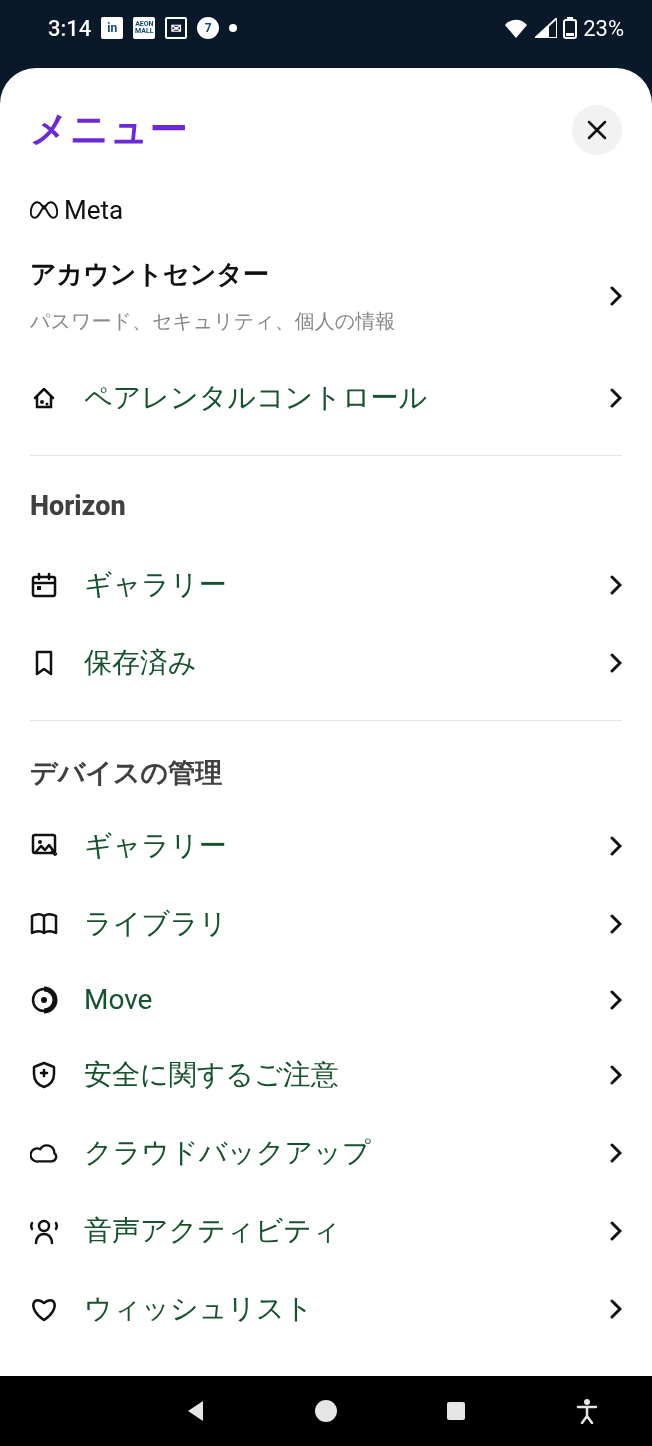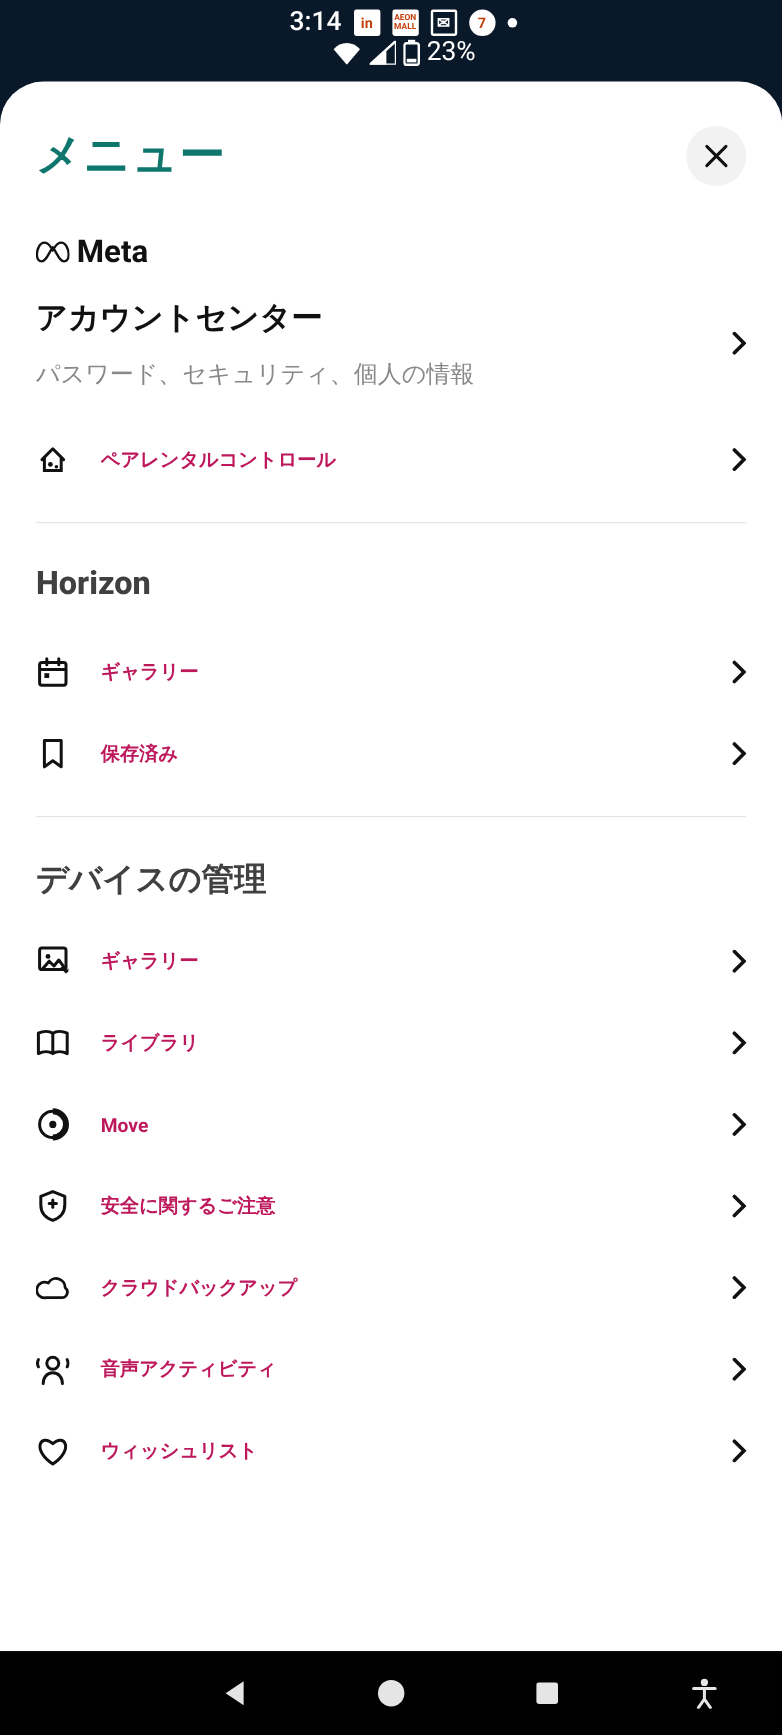--- a/index.html
+++ b/index.html
@@ -14,65 +14,64 @@
   .status-bar {
     height: 50px;
     background: #0a1929;
     color: #fff;
     display: flex;
     align-items: center;
     justify-content: space-between;
     padding: 6px 28px 0 48px;
     font-size: 22px;
     font-weight: 500;
-    flex-direction: column;
   }
   .status-left { display: flex; align-items: center; gap: 10px; }
   .status-right { display: flex; align-items: center; gap: 6px; }
   .status-icon-box {
-    width: 22px; height: 22px; background: #fff; color: #c2410c;
+    width: 22px; height: 22px; background: #fff; color: #0c4a6e;
     display: inline-flex; align-items: center; justify-content: center;
     font-size: 12px; font-weight: 700; border-radius: 2px;
   }
   .status-dot { width: 8px; height: 8px; border-radius: 50%; background: #fff; }
   .content-panel {
     position: absolute;
     top: 68px; left: 0; right: 0; bottom: 70px;
     background: #fff;
     border-radius: 36px 36px 0 0;
     padding: 36px 30px 0 30px;
     overflow: hidden;
   }
   .header-row {
     display: flex; align-items: center; justify-content: space-between;
     margin-bottom: 40px;
   }
   .page-title {
-    font-size: 38px; font-weight: 800; color: #0f766e; letter-spacing: 1px;
+    font-size: 38px; font-weight: 800; color: #6d28d9; letter-spacing: 1px;
   }
   .close-btn {
     width: 50px; height: 50px; border-radius: 50%;
     background: #f2f2f2; display: flex; align-items: center; justify-content: center;
     cursor: pointer;
   }
   .meta-brand {
     display: flex; align-items: center; gap: 6px;
-    font-size: 26px; font-weight: 700; color: #111;
-    margin-bottom: 22px;
+    font-size: 26px; font-weight: 400; color: #111;
+    margin-bottom: 32px;
   }
   .account-row { margin-bottom: 14px; display:flex; align-items:center; justify-content:space-between; cursor:pointer; }
   .account-title { font-size: 26px; font-weight: 700; color: #111; margin-bottom: 8px; }
   .account-sub { font-size: 20px; color: #888; margin-top: 16px; }
   .menu-item {
     display: flex; align-items: center; justify-content: space-between;
     padding: 20px 0; cursor: pointer;
   }
   .menu-left { display: flex; align-items: center; gap: 26px; }
   .menu-icon { width: 28px; height: 28px; display: flex; align-items: center; justify-content: center; color: #111; flex-shrink: 0; }
-  .menu-label { font-size: 16px; font-weight: 700; color: #be185d; }
+  .menu-label { font-size: 28px; font-weight: 400; color: #14532d; }
   .chevron { color: #111; }
   .section-divider { height: 1px; background: #e5e5e5; margin: 18px 0 34px 0; }
   .section-title { font-size: 27px; font-weight: 800; color: #404040; margin-bottom: 16px; }
   .highlight-box {
     border: 6px solid #ef0000;
     border-radius: 22px;
     margin: 0 -24px;
     padding: 0 18px;
   }
   .highlight-box .menu-item { padding: 26px 0; }

